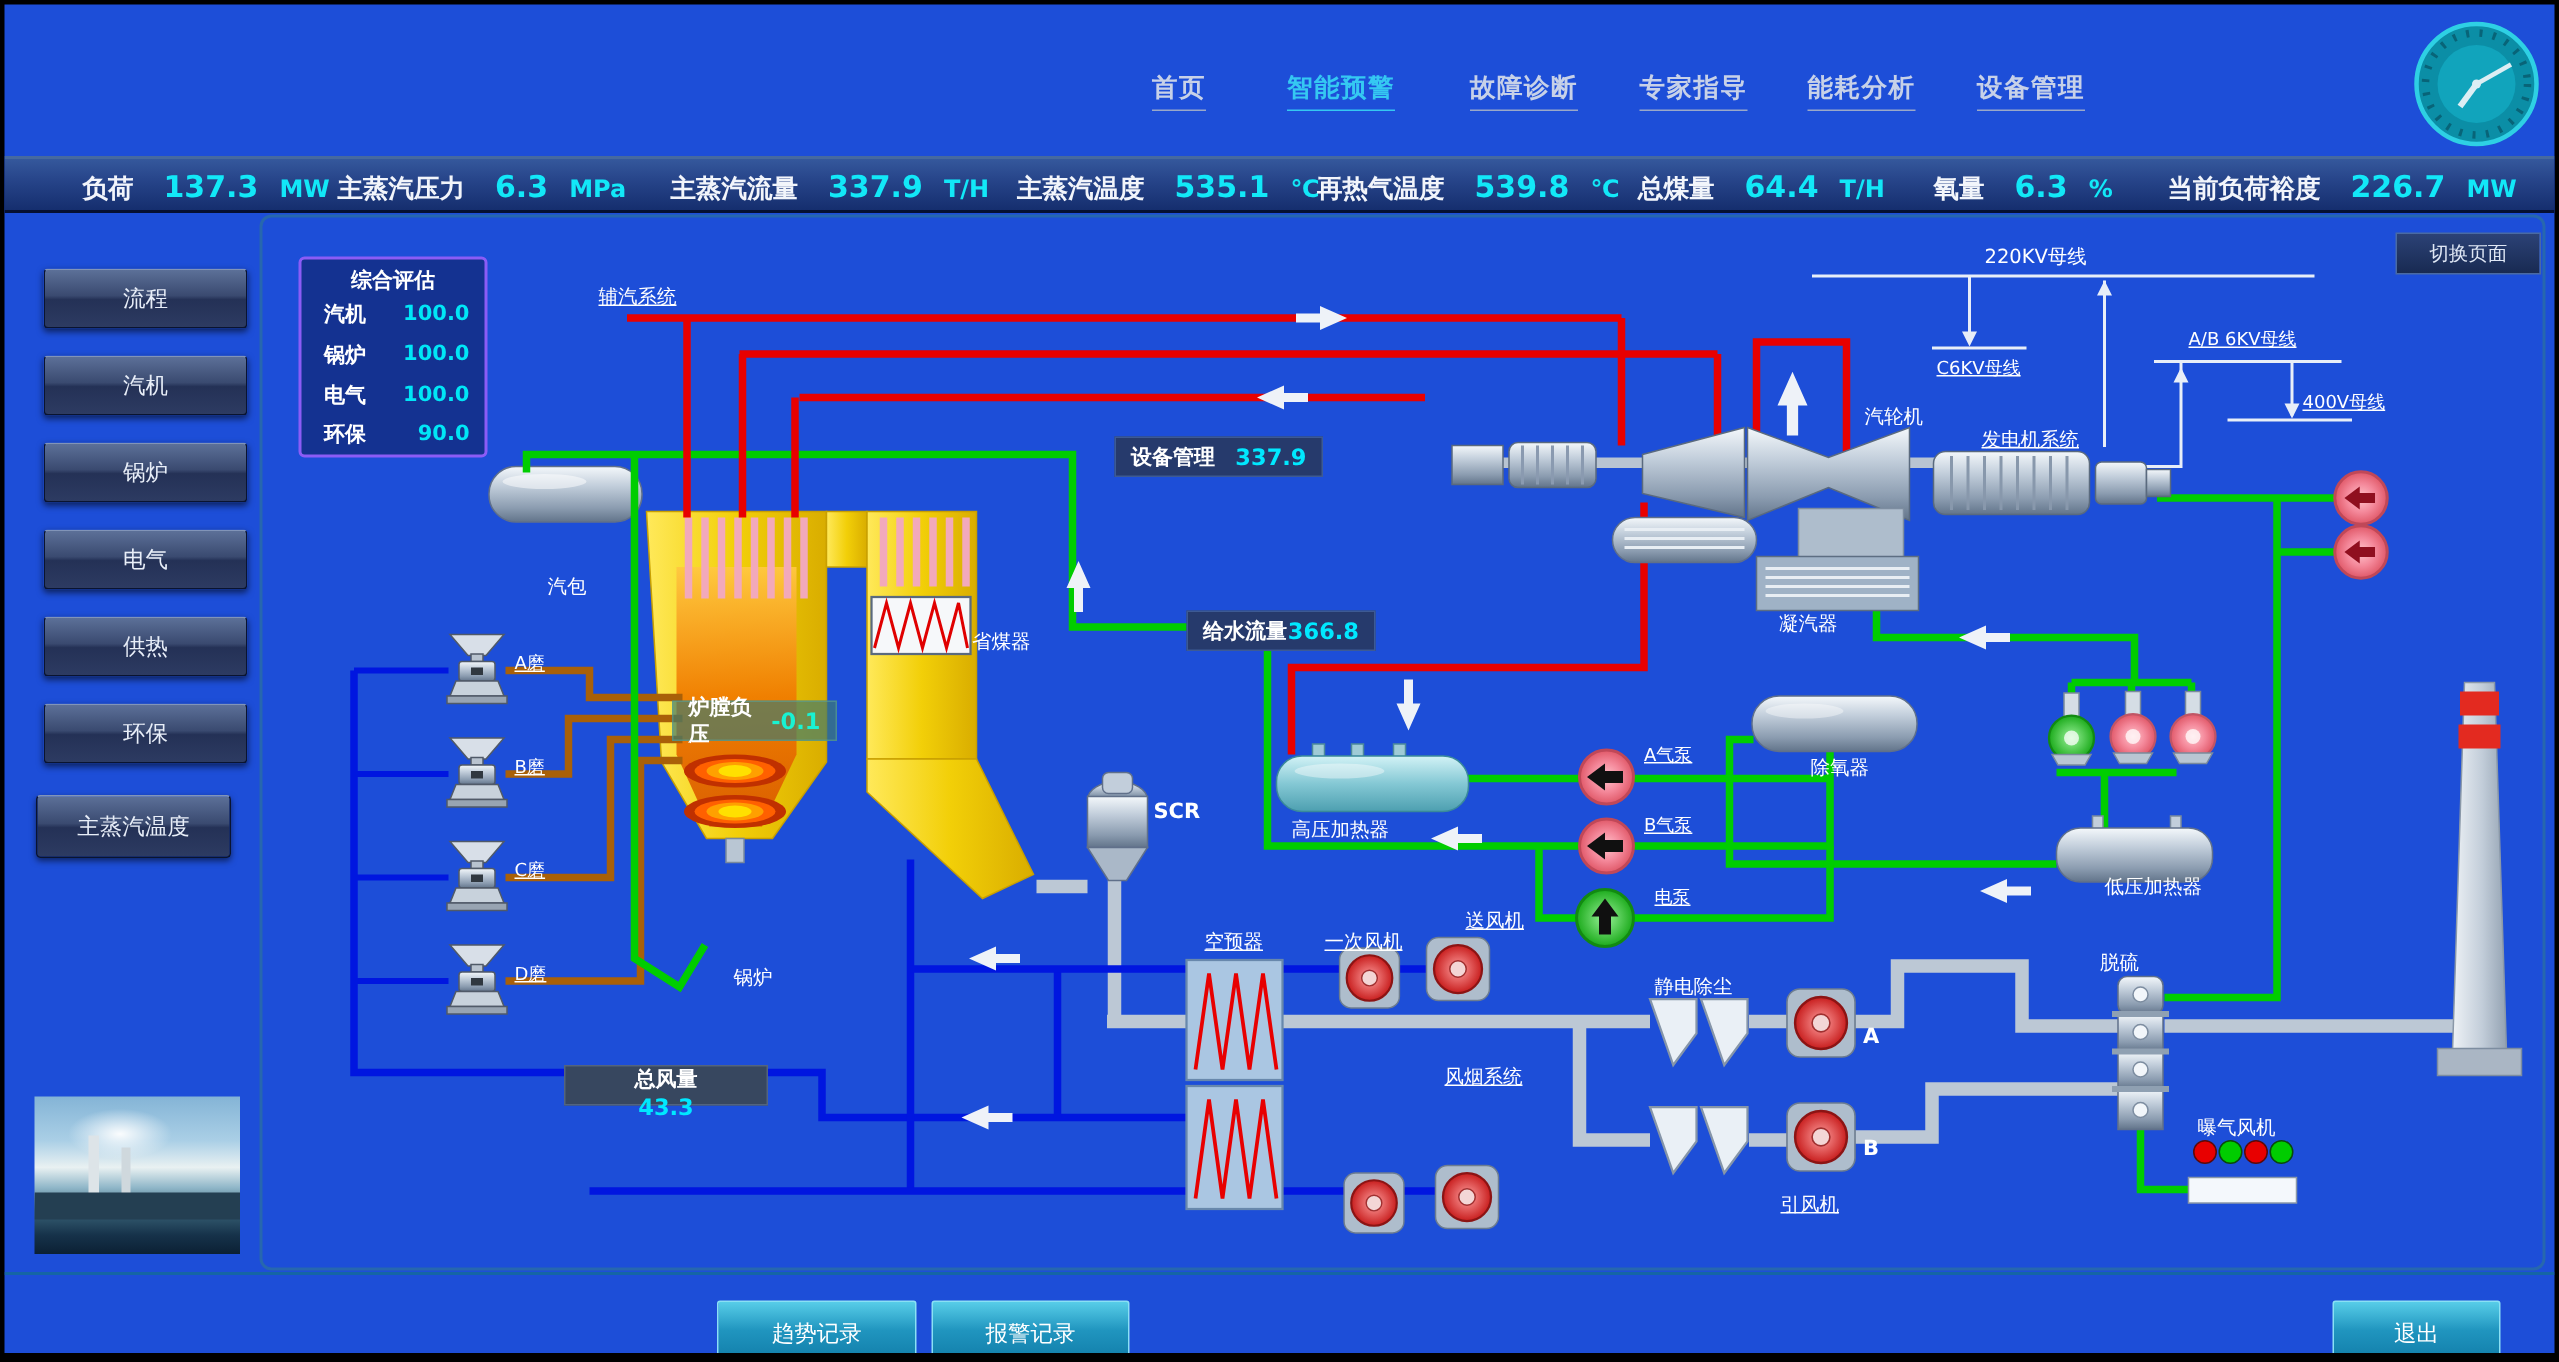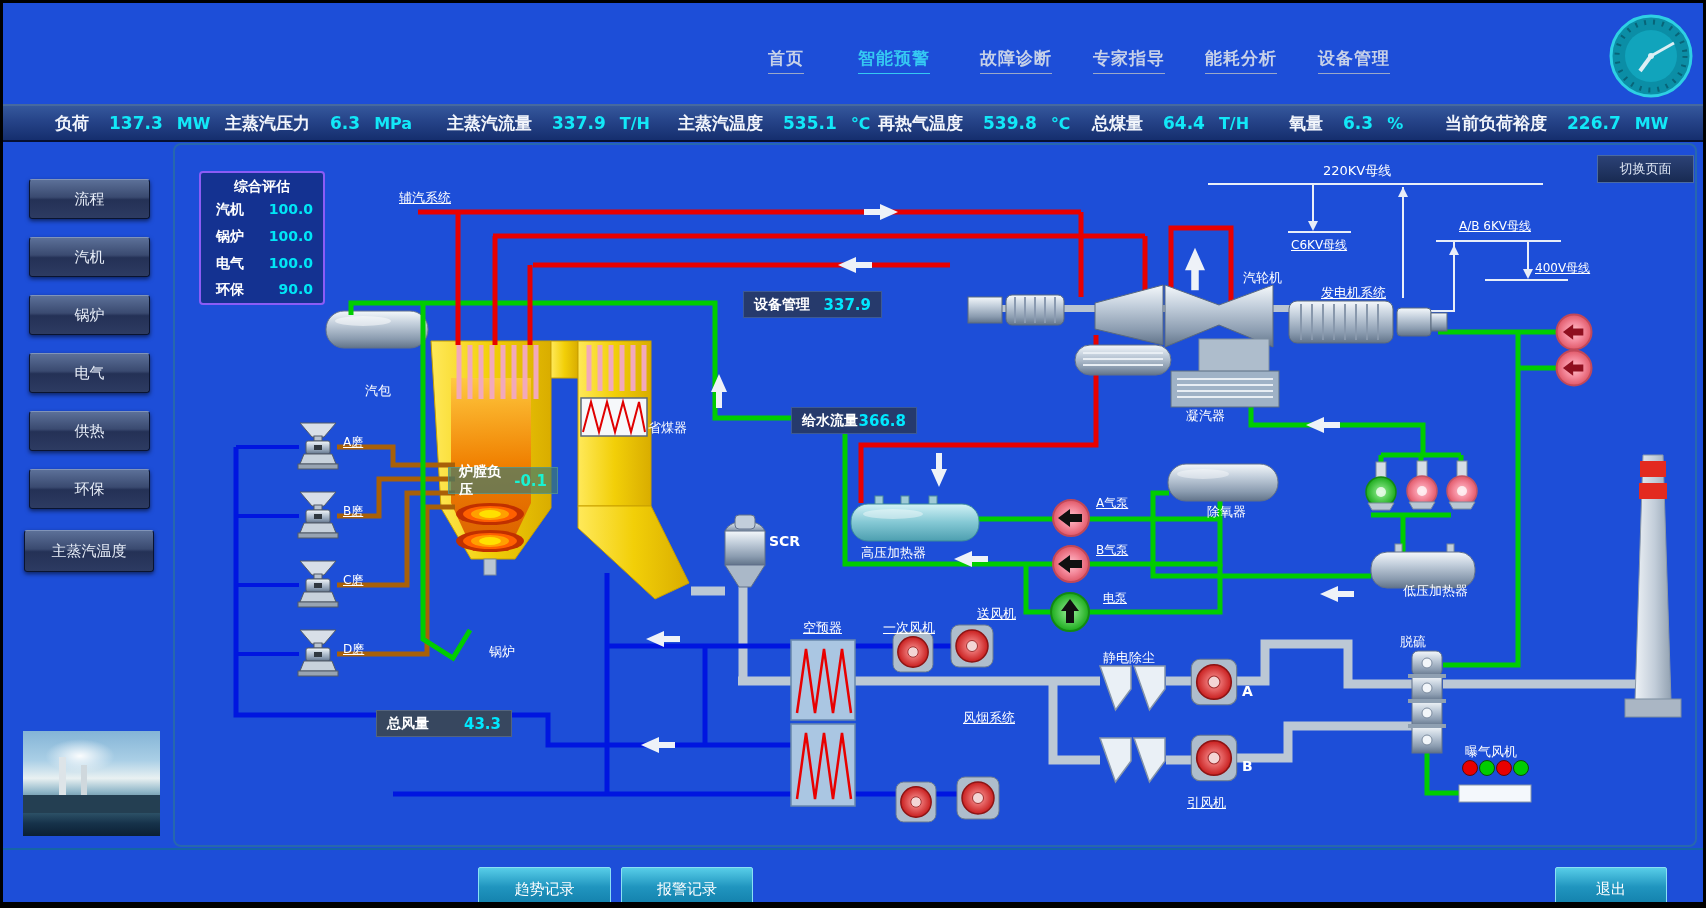--- a/index.html
+++ b/index.html
@@ -11,25 +11,25 @@
   .nav-item{position:absolute;top:44px;font-size:17px;font-weight:bold;color:#c7d1e8;letter-spacing:1px;
     text-decoration:none;border-bottom:1px solid #9aa8c8;padding-bottom:3px;cursor:pointer;white-space:nowrap;}
   .nav-item.active{color:#35c8f2;border-bottom-color:#35c8f2;}
 
   
   #statusbar{position:absolute;left:0;top:101px;width:1700px;height:34px;
     background:linear-gradient(180deg,#35589c 0%,#27458a 40%,#152e6e 100%);
     border-top:2px solid #46699f;border-bottom:2px solid #061031;}
   .sb-item{position:absolute;top:6px;white-space:nowrap;}
   .sb-label{font-size:17px;font-weight:bold;color:#f2f5fb;}
-  .sb-value{font-size:17px;font-weight:bold;color:#12e8f8;margin-left:20px;}
+  .sb-value{font-size:20px;font-weight:bold;color:#12e8f8;margin-left:20px;}
   .sb-unit{font-size:16px;font-weight:bold;color:#12e8f8;margin-left:14px;}
 
   
-  .side-btn{position:absolute;left:26px;width:121px;height:40px;
+  .side-btn{position:absolute;left:26px;width:136px;height:40px;
     background:linear-gradient(180deg,#5c7098 0%,#3a4a70 45%,#243156 52%,#2d3b62 100%);
     border:1px solid #0a1430;border-top-color:#8194b8;border-radius:3px;
     color:#e8eef8;font-size:15px;font-family:"DejaVu Sans","Liberation Sans",sans-serif;
     box-shadow:0 2px 4px rgba(0,0,0,.55);cursor:pointer;}
 
   
   #main-panel{position:absolute;left:170px;top:140px;width:1520px;height:700px;
     border:2px solid #2767ae;border-radius:8px;pointer-events:none;}
   #switch-btn{position:absolute;left:1594px;top:152px;width:97px;height:28px;
     background:linear-gradient(180deg,#2c4276 0%,#182a52 100%);border:1px solid #4a6aa2;
@@ -49,21 +49,21 @@
   .lbl.s12{font-size:12px;}
   .lbl.b{font-weight:bold;}
 
   
   .badge{position:absolute;height:25px;background:#263a6c;border:1px solid #3d5a94;
     display:flex;align-items:center;justify-content:space-between;padding:0 10px;z-index:5;}
   .badge .b-l{font-size:14px;font-weight:bold;color:#fff;}
   .badge .b-v{font-size:15px;font-weight:bold;color:#00e8ff;}
   .badge.fp{background:rgba(62,122,112,.68);border-color:rgba(90,160,150,.6);}
   .badge.fp .b-v{color:#19f2d2;}
-  .badge.ta{background:#37475f;border-color:#53647e;}
+  .badge.ta{background:#37475f;border-color:#53647e;flex-direction:column;}
 
   
   #footer-line{position:absolute;left:0;top:845px;width:1700px;height:2px;background:#1565a5;}
   .foot-btn{position:absolute;top:864px;height:44px;
     background:linear-gradient(180deg,#57cde8 0%,#2095bf 45%,#0f7aa6 100%);
     border:1px solid #8ae0f4;border-radius:2px;color:#fff;font-size:15px;
     font-family:"DejaVu Sans","Liberation Sans",sans-serif;cursor:pointer;}
 
   
   #photo{position:absolute;left:20px;top:728px;width:137px;height:105px;overflow:hidden;

